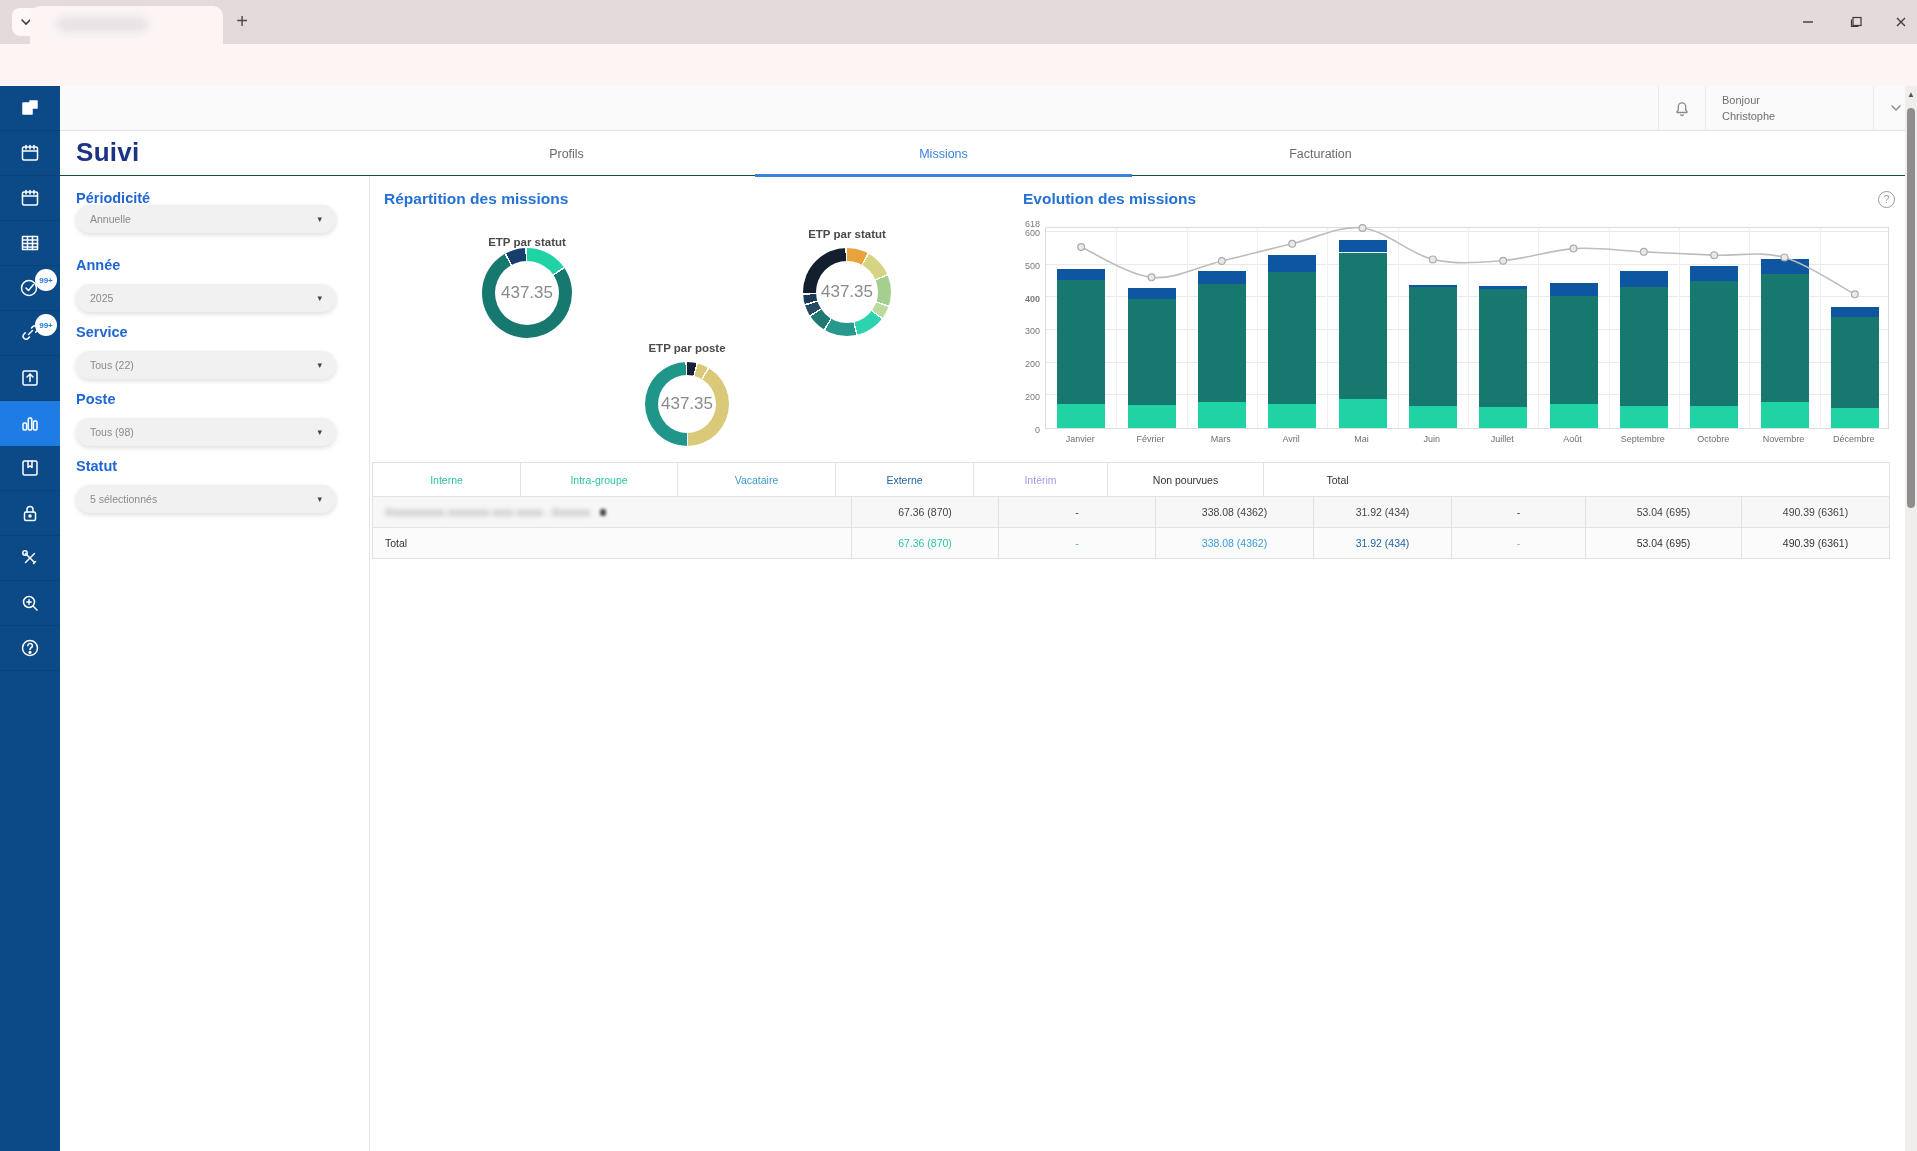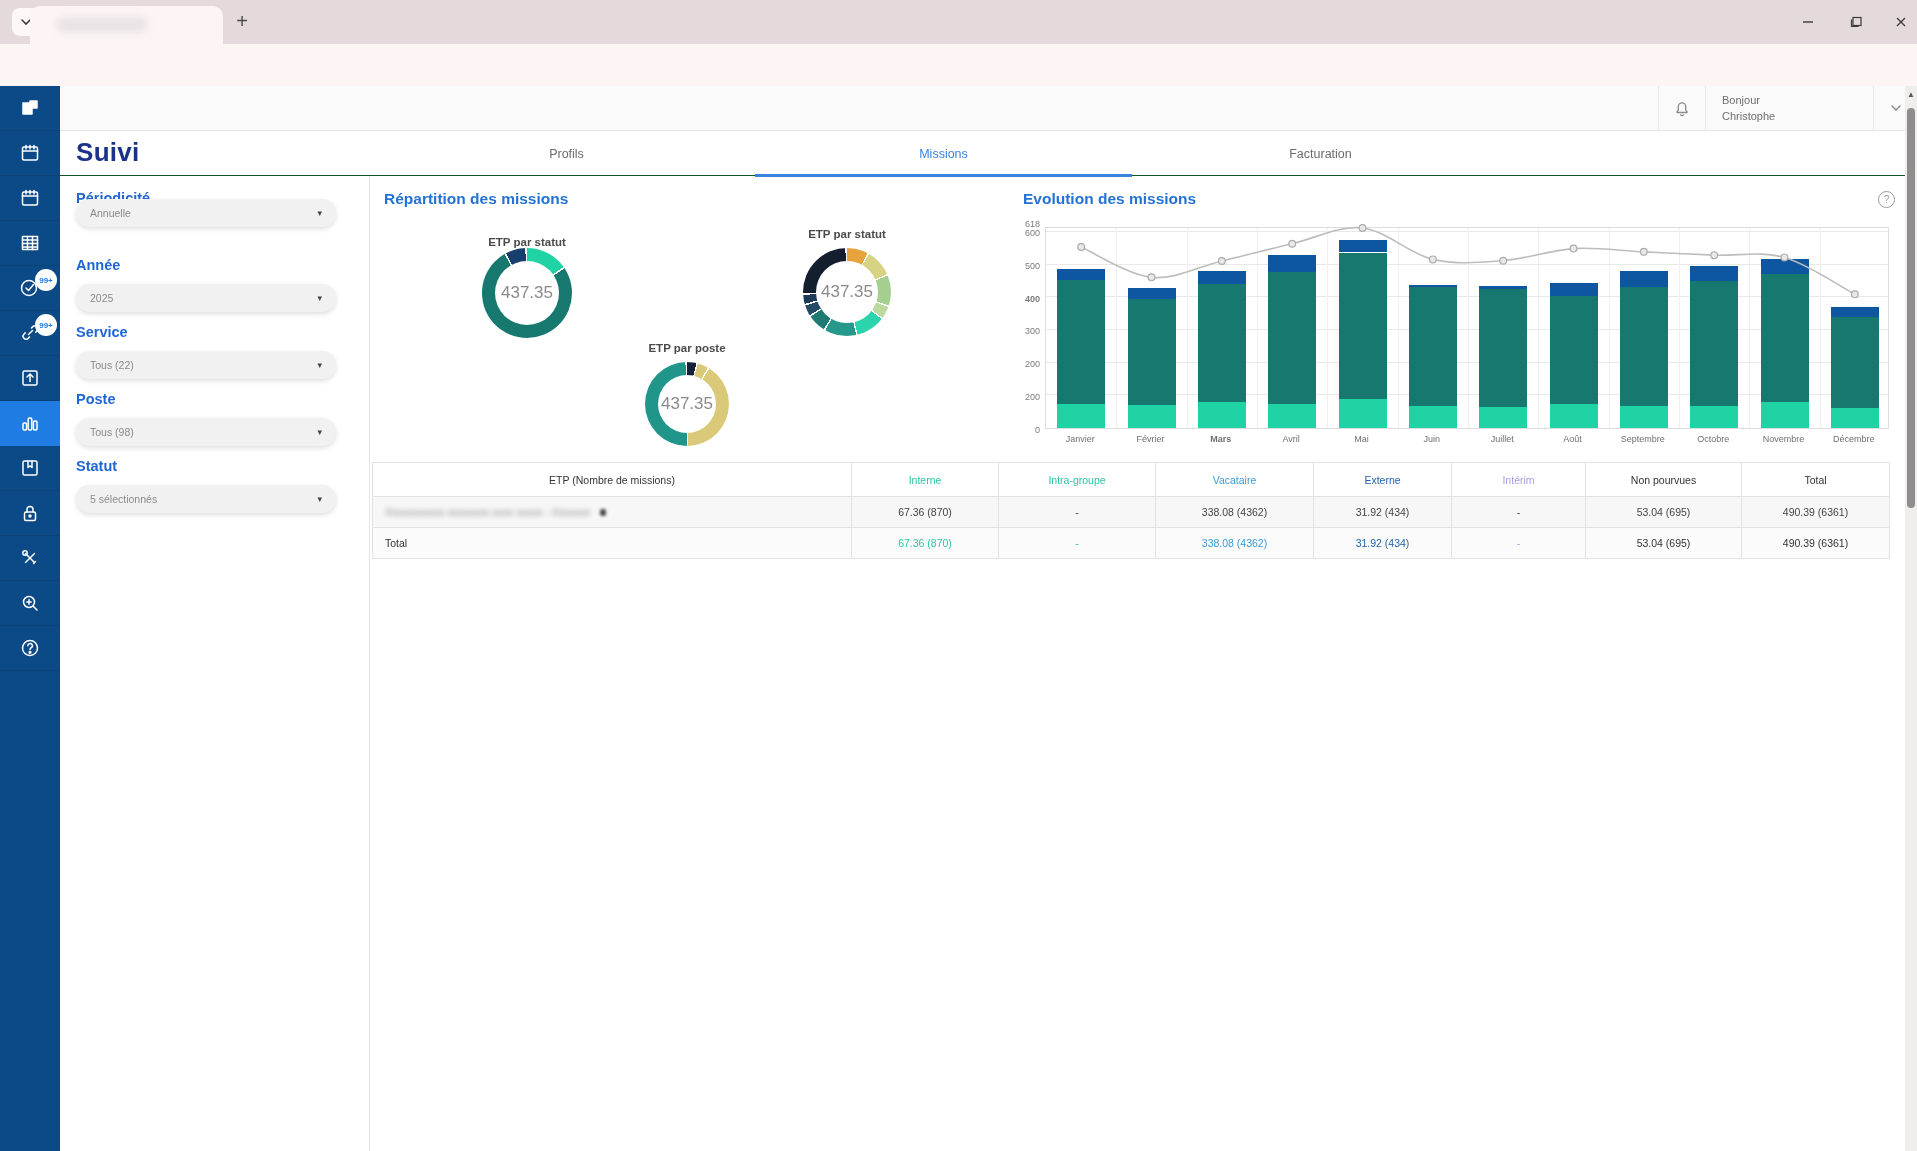--- a/index.html
+++ b/index.html
@@ -306,21 +306,21 @@
     <div class="page-title">Suivi</div>
     <div class="tabs" id="tabs">
         <div class="tabcell">Profils</div>
         <div class="tabcell active">Missions</div>
         <div class="tabcell">Facturation</div>
       </div>
   </div>
 
   <div class="filters" id="filters">
       <div class="flabel" style="top: 14px;">Périodicité</div>
-      <div class="fdd" style="top: 23px; gap: 34px;">
+      <div class="fdd" style="top: 29px; gap: 34px;">
         <span>Annuelle</span>
         <span class="arrow">▾</span>
       </div>
       <div class="flabel" style="top: 81px;">Année</div>
       <div class="fdd" style="top: 108px;">
         <span>2025</span>
         <span class="arrow">▾</span>
       </div>
       <div class="flabel" style="top: 148px;">Service</div>
       <div class="fdd" style="top: 175px;">
@@ -447,21 +447,21 @@
           <circle cx="457.16666666666663" cy="32.68608414239482" r="3.4" fill="#e8e8e8" stroke="#ababab" stroke-width="1.2"></circle>
           <circle cx="527.5" cy="20.59223300970874" r="3.4" fill="#e8e8e8" stroke="#ababab" stroke-width="1.2"></circle>
           <circle cx="597.8333333333333" cy="23.86084142394822" r="3.4" fill="#e8e8e8" stroke="#ababab" stroke-width="1.2"></circle>
           <circle cx="668.1666666666666" cy="27.129449838187703" r="3.4" fill="#e8e8e8" stroke="#ababab" stroke-width="1.2"></circle>
           <circle cx="738.5" cy="29.41747572815534" r="3.4" fill="#e8e8e8" stroke="#ababab" stroke-width="1.2"></circle>
           <circle cx="808.8333333333333" cy="66.35275080906149" r="3.4" fill="#e8e8e8" stroke="#ababab" stroke-width="1.2"></circle>
         </svg>
       </div>
       <div class="xlab" style="left: 1045.17px; top: 434px;">Janvier</div>
       <div class="xlab" style="left: 1115.5px; top: 434px;">Février</div>
-      <div class="xlab" style="left: 1185.83px; top: 434px; font-weight: bold;">Mars</div>
+      <div class="xlab" style="left: 1185.83px; top: 434px;">Mars</div>
       <div class="xlab" style="left: 1256.17px; top: 434px;">Avril</div>
       <div class="xlab" style="left: 1326.5px; top: 434px;">Mai</div>
       <div class="xlab" style="left: 1396.83px; top: 434px;">Juin</div>
       <div class="xlab" style="left: 1467.17px; top: 434px;">Juillet</div>
       <div class="xlab" style="left: 1537.5px; top: 434px;">Août</div>
       <div class="xlab" style="left: 1607.83px; top: 434px;">Septembre</div>
       <div class="xlab" style="left: 1678.17px; top: 434px;">Octobre</div>
       <div class="xlab" style="left: 1748.5px; top: 434px;">Novembre</div>
       <div class="xlab" style="left: 1818.83px; top: 434px;">Décembre</div>
       <div class="ylab" style="left: 1002px; top: 424.5px;">0</div>
@@ -469,21 +469,20 @@
       <div class="ylab" style="left: 1002px; top: 359.128px;">200</div>
       <div class="ylab" style="left: 1002px; top: 326.442px;">300</div>
       <div class="ylab" style="left: 1002px; top: 293.756px; font-weight: bold;">400</div>
       <div class="ylab" style="left: 1002px; top: 261.07px;">500</div>
       <div class="ylab" style="left: 1002px; top: 228.383px;">600</div>
       <div class="ylab" style="left: 1002px; top: 219px;">618</div>
     </div>
 
   <div class="mtable" id="mtable">
       <div class="trow head">
-        <div class="tcell" style="width: 478px; color: rgb(51, 51, 51);">ETP (Nombre de missions)</div>
         <div class="tcell" style="width: 147px; color: rgb(46, 196, 165);">Interne</div>
         <div class="tcell" style="width: 157px; color: rgb(46, 196, 165);">Intra-groupe</div>
         <div class="tcell" style="width: 158px; color: rgb(58, 155, 213);">Vacataire</div>
         <div class="tcell" style="width: 138px; color: rgb(34, 100, 168);">Externe</div>
         <div class="tcell" style="width: 134px; color: rgb(167, 156, 230);">Intérim</div>
         <div class="tcell" style="width: 156px; color: rgb(51, 51, 51);">Non pourvues</div>
         <div class="tcell" style="width: 148px; color: rgb(51, 51, 51);">Total</div>
       </div>
       <div class="trow r1">
         <div class="tcell namecell" style="width: 478px;">

